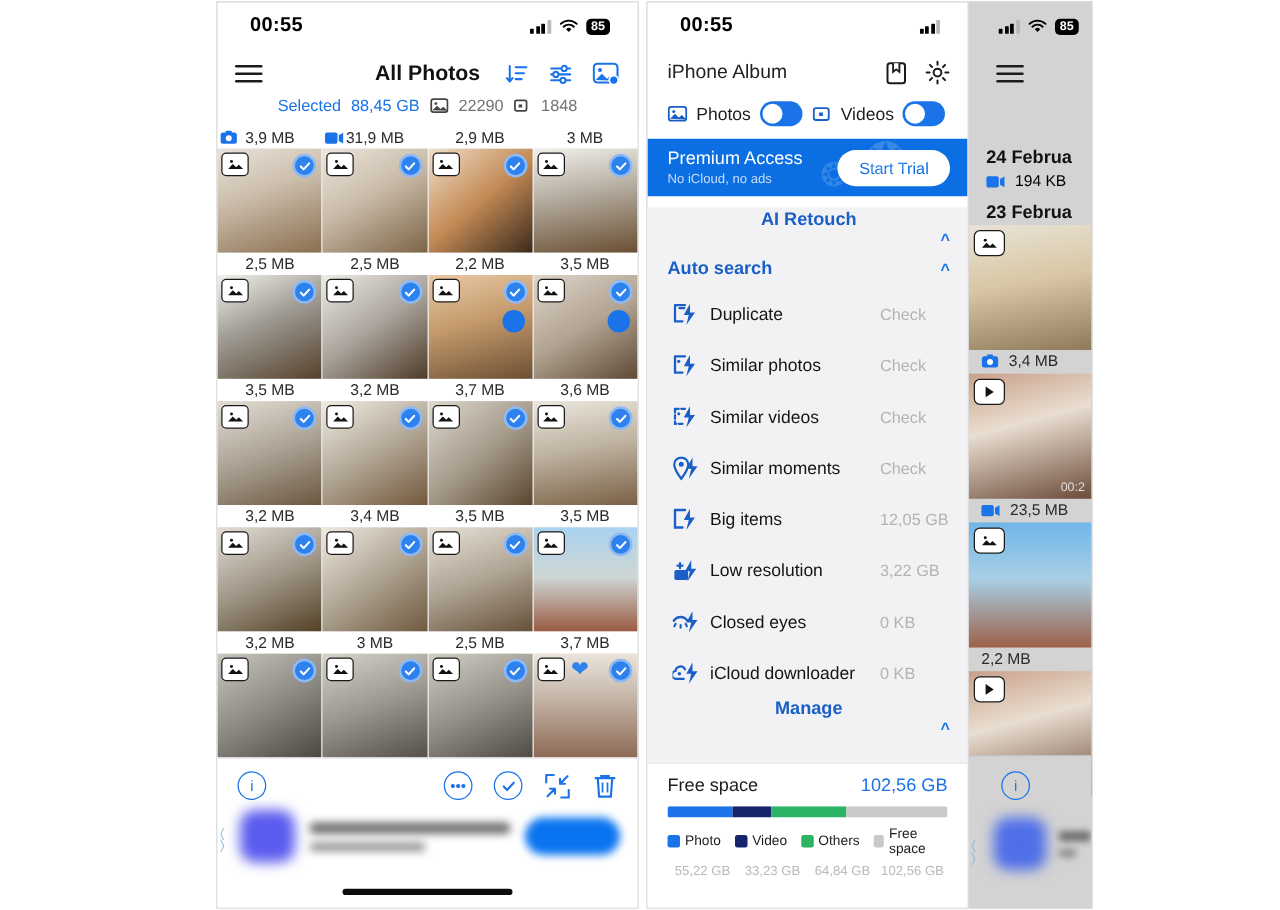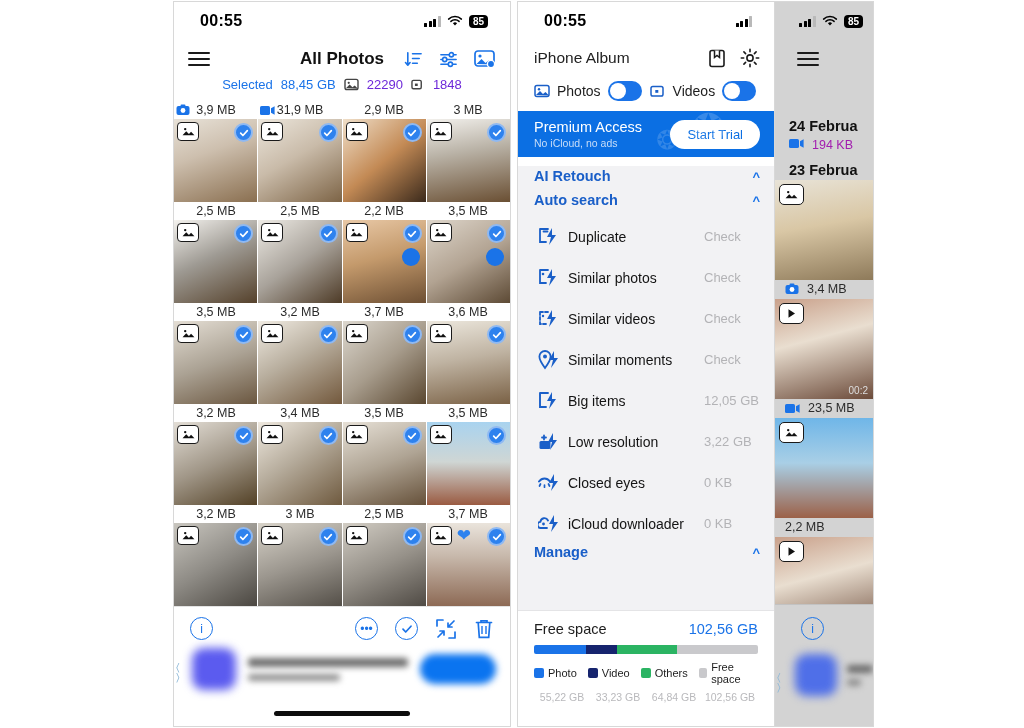--- a/index.html
+++ b/index.html
@@ -50,21 +50,21 @@
   .lp-title {
     position:absolute; left:0; right:0; text-align:center;
     font-size:17px; font-weight:bold; color:#111;
   }
   .lp-actions { margin-left:auto; display:flex; align-items:center; gap:16px; z-index:2; }
   .lp-sub {
     display:flex; align-items:center; justify-content:center; gap:8px;
     font-size:13px; color:#1a73e8; padding: 1px 0 9px 0;
   }
   .lp-sub .gray { color:#1a73e8; }
-  .lp-sub .cnt { color:#6d28d9; }
+  .lp-sub .cnt { color:#737373; }
   .mini-ico { display:inline-flex; vertical-align:middle; }
 
   
   .date-band {
     display:flex; align-items:center; padding: 3px 14px 5px 14px; gap:8px;
   }
   .date-band .dt { font-size:15px; font-weight:bold; color:#111; }
   .date-band .sz { margin-left:auto; font-size:13px; color:#a6a6a6; }
   .check-round {
     width:22px;height:22px;border-radius:50%;background:#1a73e8;
@@ -154,21 +154,21 @@
   }
   .banner .deco { position:absolute; right:48px; top:-6px; font-size:42px; color:rgba(255,255,255,.18); }
   .banner .deco2 { position:absolute; right:96px; top:14px; font-size:26px; color:rgba(255,255,255,.16); }
 
   .mp-body { background:#f2f2f4; position:absolute; left:0; right:0; top:164px; bottom:0; }
   .sec-head {
     display:flex; align-items:center; padding: 6px 14px 6px 16px;
     font-size:14.5px; font-weight:bold; color:#1a5fc8;
   }
   .sec-head .chev { margin-left:auto; color:#1a73e8; font-size:13px; }
-  .sec-head.tight { padding-top:2px; padding-bottom:2px; }
+  .sec-head.tight { padding-top:2px; padding-bottom:2px;flex-direction:column; }
 
   .item {
     display:flex; align-items:center; padding: 4px 14px 0 18px; height:41px;
   }
   .item .ico { width:26px; display:flex; justify-content:center; color:#1a5fc8; }
   .item .lbl-wrap { flex:1; margin-left:6px; }
   .item .lbl { font-size:14px; color:#141414; padding-bottom:5px; }
   .item .rule { height:1.5px; background:#1a3f8f; width:118px; border-radius:1px; }
   .item .rule.faint { background:#c2c2c4; }
   .item .val { font-size:13px; color:#b3b3b6; min-width:56px; text-align:left; }
@@ -184,21 +184,21 @@
   .legend { display:flex; gap:11px; margin-top:7px; align-items:center; }
   .lg { display:flex; align-items:center; gap:4px; font-size:11px; color:#1d1d1d; }
   .sw { width:10px;height:10px;border-radius:2px; }
   .legvals { display:flex; margin-top:6px; font-size:10.5px; color:#b9b9bc; }
   .legvals span { flex:1; text-align:center; }
 
   
   #phone-right .statusbar { padding: 0 10px 0 6px; justify-content:flex-end; }
   .rp-top { height:38px; display:flex; align-items:center; padding-left:22px; }
   .rp-date { font-size:14.5px; font-weight:bold; color:#111; padding: 6px 0 2px 14px; }
-  .rp-sz { display:flex; align-items:flex-start; gap:8px; padding: 2px 0 4px 14px; font-size:12.5px; color:#a21caf; }
+  .rp-sz { display:flex; align-items:center; gap:8px; padding: 2px 0 4px 14px; font-size:12.5px; color:#000000; }
   .rp-cell { position:relative; width:99px; height:100px; overflow:hidden; background:#c9c9c9; }
   .rp-cell .ph-ico { position:absolute; left:4px; top:4px; width:25px;height:21px;background:#fff;
     border:1.8px solid #1a1a1a; border-radius:5px; display:flex;align-items:center;justify-content:center;}
   .rp-cell .dur { position:absolute; right:6px; bottom:3px; font-size:10px; color:#ddd; }
   .rp-row { display:flex; align-items:center; gap:8px; padding:2px 0 3px 10px; font-size:12.5px; color:#2b2b2b; }
   .rp-bottom { position:absolute; left:0; right:0; bottom:0; height:122px; background:#d3d3d3; border-top:1px solid #c2c2c2; }
   .rp-bottom .info { padding: 12px 0 0 26px; }
   .rp-ad { display:flex; align-items:center; gap:10px; padding: 14px 0 0 20px; position:relative; }
   .rp-ad .icon { width:44px;height:42px;border-radius:12px;background:#4f6fe8; filter:blur(5px); }
   .rp-ad .l1 { height:8px;width:26px;background:#6b6b6b;border-radius:3px;filter:blur(3px); margin-bottom:6px;}

